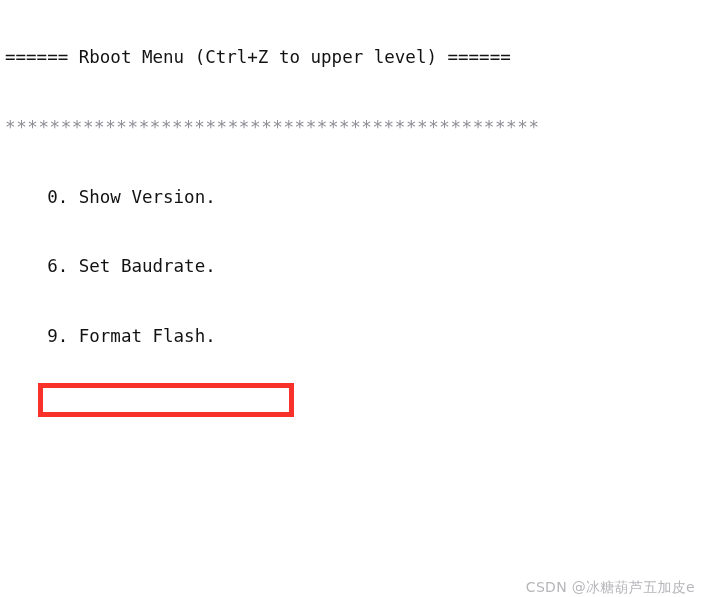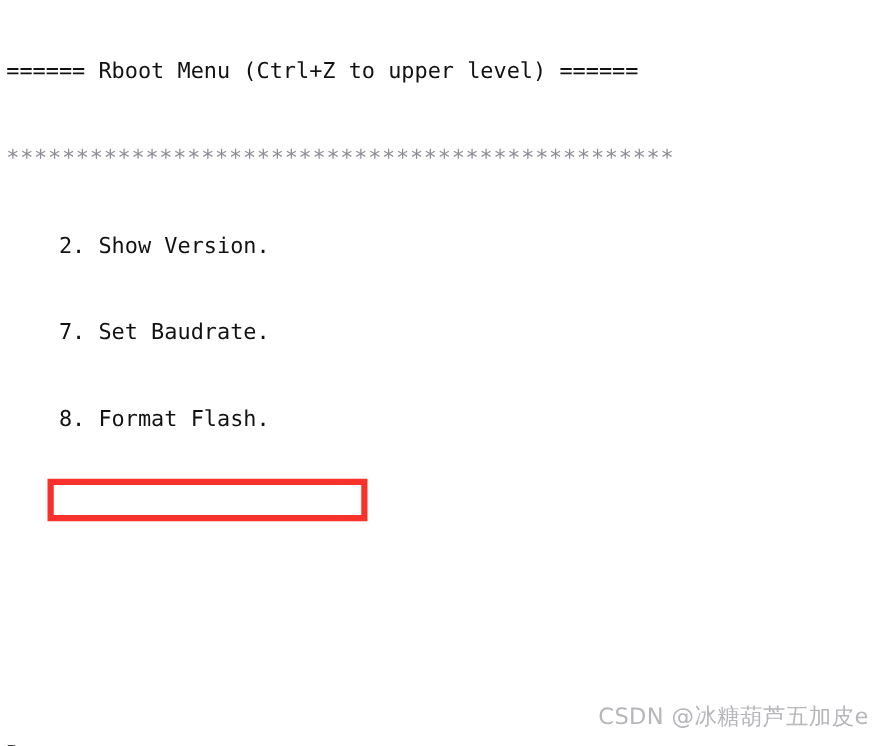--- a/index.html
+++ b/index.html
@@ -47,23 +47,23 @@
     height: 34px;
     border: 5px solid #f8322a;
     box-sizing: border-box;
     background: transparent;
     pointer-events: none;
   }
   
   #watermark {
     position: absolute;
     right: 8px;
-    bottom: 12px;
+    bottom: 0;
     font-family: "DejaVu Sans", "Liberation Sans", sans-serif;
-    font-size: 18px;
+    font-size: 14px;
     color: #b6b6bb;
     letter-spacing: 0.3px;
     white-space: nowrap;
   }
   
   #bottom-clip {
     position: absolute;
     left: 5px;
     bottom: 0px;
     height: 4px;
@@ -76,23 +76,23 @@
   }
 </style>
 </head>
 <body>
 
 <div id="screen">
 
   <div class="console">
     <span class="line">====== Rboot Menu (Ctrl+Z to upper level) ======</span>
     <span class="line sep">************************************************</span>
-    <span class="line">    2. Show Version.</span>
-    <span class="line">    7. Set Baudrate.</span>
-    <span class="line">    8. Format Flash.</span>
+    <span class="line">    0. Show Version.</span>
+    <span class="line">    6. Set Baudrate.</span>
+    <span class="line">    9. Format Flash.</span>
     
     
     
     
     
     
     
     
     
     

